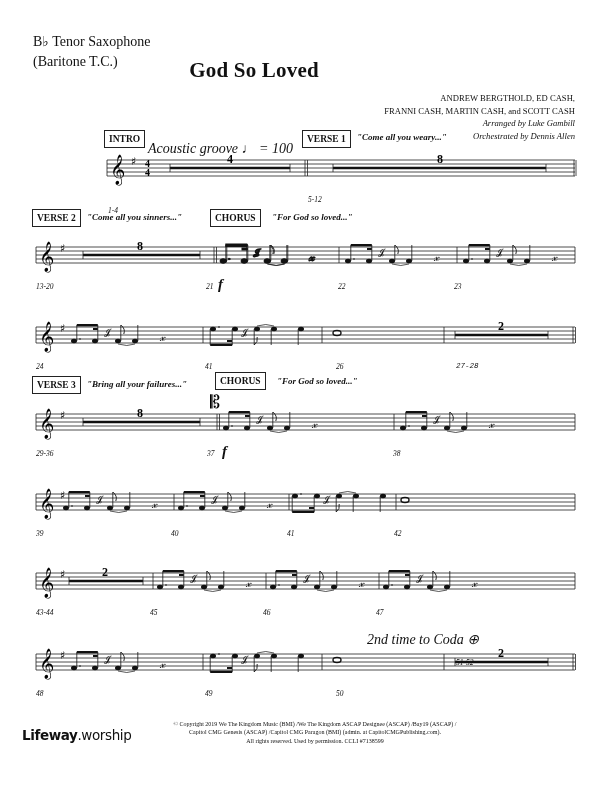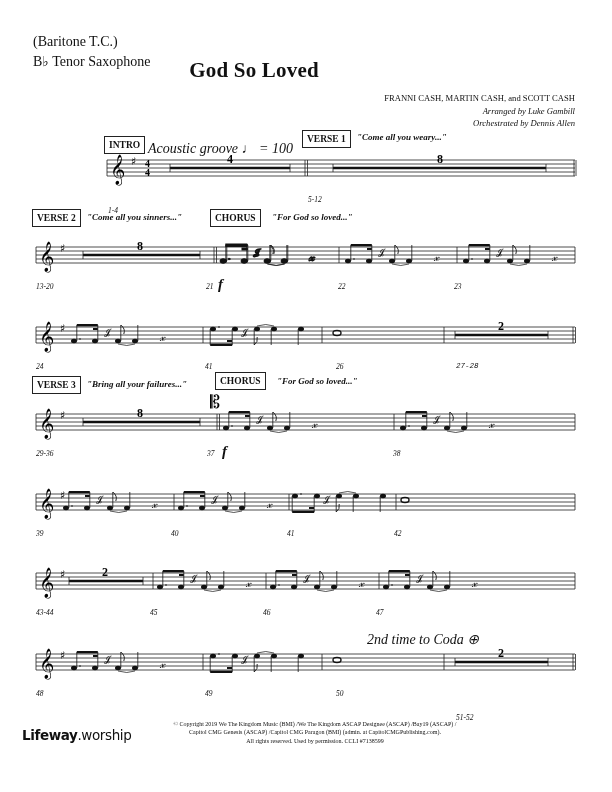--- a/index.html
+++ b/index.html
@@ -22,31 +22,32 @@
   .footer-logo { left: 22px; top: 727px; font-family: "DejaVu Sans", sans-serif; font-size: 13.5px; letter-spacing: -0.4px; }
   .footer-logo b { font-weight: bold; }
   .copyright { left: 125px; width: 380px; top: 720px; text-align: center; font-size: 6px; line-height: 8.4px;
                font-family: "Liberation Serif", serif; }
   svg.staff { position: absolute; overflow: visible; }
 </style>
 </head>
 <body>
 
 <div class="abs instrument">
+  <div>B♭ Tenor Saxophone</div>
   <div>(Baritone T.C.)</div>
-  <div>B♭ Tenor Saxophone</div>
 </div>
 <div class="abs title">God So Loved</div>
 <div class="abs credits">
+  <div>ANDREW BERGTHOLD, ED CASH,</div>
   <div>FRANNI CASH, MARTIN CASH, and SCOTT CASH</div>
   <div class="it">Arranged by Luke Gambill</div>
   <div class="it">Orchestrated by Dennis Allen</div>
 </div>
 
-<div class="abs rehearsal" style="left:104px; top:136px;">INTRO</div>
+<div class="abs rehearsal" style="left:104px; top:130px;">INTRO</div>
 <div class="abs tempo" style="left:148px; top:141px;">
   <span>Acoustic groove</span>
   <span style="font-style:normal;">♩</span>
   <span>= 100</span>
 </div>
 <div class="abs rehearsal" style="left:302px; top:130px;">VERSE 1</div>
 <div class="abs lyric-cue" style="left:357px; top:132px;">"Come all you weary..."</div>
 
 <svg class="staff" style="left:0; top:0;" width="612" height="792">
   <g stroke="#222" stroke-width="0.8">
@@ -297,21 +298,21 @@
   <use href="#pat2" x="213" y="407"></use>
   <ellipse cx="337" cy="660" rx="4" ry="2.6" fill="none" stroke="#111" stroke-width="1.4"></ellipse>
   <line x1="455" y1="662" x2="548" y2="662" stroke="#111" stroke-width="2.5"></line>
   <line x1="455" y1="658" x2="455" y2="666" stroke="#222" stroke-width="0.8"></line>
   <line x1="548" y1="658" x2="548" y2="666" stroke="#222" stroke-width="0.8"></line>
   <text x="498" y="657" font-size="12" font-weight="bold" font-family="Liberation Serif">2</text>
 </svg>
 <div class="abs mnum" style="left:36px; top:689px;">48</div>
 <div class="abs mnum" style="left:205px; top:689px;">49</div>
 <div class="abs mnum" style="left:336px; top:689px;">50</div>
-<div class="abs mnum" style="left:456px; top:713px;font-style:italic;">51-52</div>
+<div class="abs mnum" style="left:456px; top:658px;font-style:italic;">51-52</div>
 
 <div class="abs footer-logo">
   <b>Lifeway</b><span>.</span><span>worship</span>
 </div>
 <div class="abs copyright">
   <div>© Copyright 2019 We The Kingdom Music (BMI) /We The Kingdom ASCAP Designee (ASCAP) /Bay19 (ASCAP) /</div>
   <div>Capitol CMG Genesis (ASCAP) /Capitol CMG Paragon (BMI) (admin. at CapitolCMGPublishing.com).</div>
   <div>All rights reserved. Used by permission. CCLI #7138599</div>
 </div>
 

